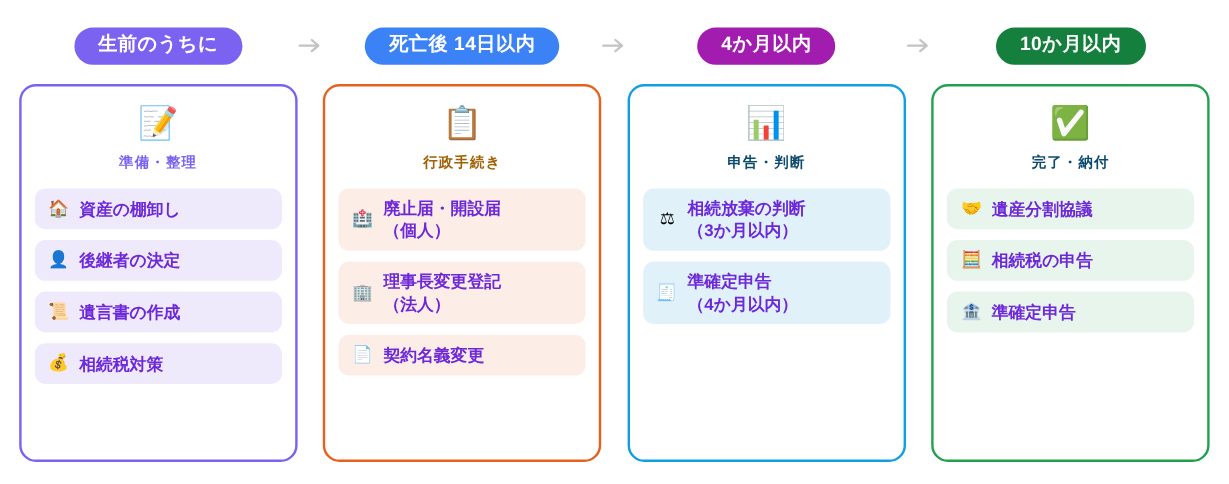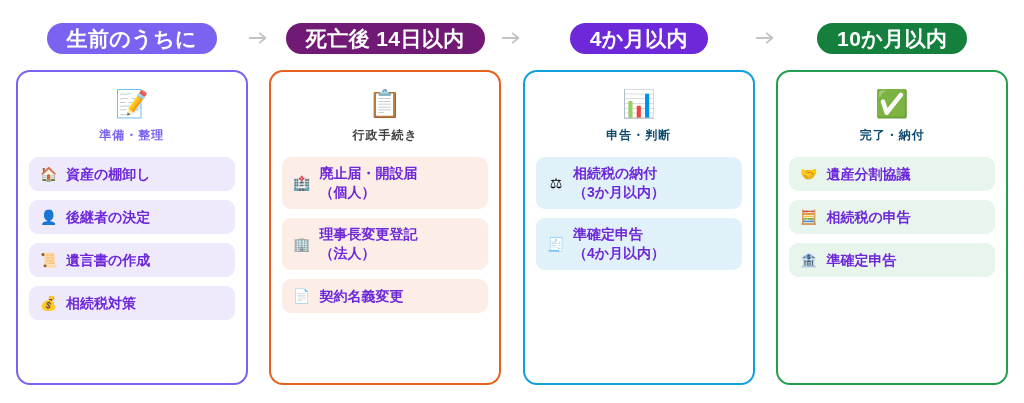--- a/index.html
+++ b/index.html
@@ -40,21 +40,21 @@
     justify-content: center;
   }
   .badge {
     display: inline-flex;
     align-items: center;
     justify-content: center;
     height: 31px;
     padding: 0 20px;
     border-radius: 16px;
     color: #ffffff;
-    font-size: 21px;
+    font-size: 16px;
     font-weight: bold;
     letter-spacing: 0.4px;
     white-space: nowrap;
     line-height: 1;
     box-sizing: border-box;
   }
   .arrow-cell {
     width: 22px;
     flex: 1 1 auto;
     display: flex;
@@ -147,29 +147,29 @@
   <div class="badge-row">
       <div class="badge-cell">
         <div class="badge" style="background: rgb(123, 98, 240);">生前のうちに</div>
       </div>
       <div class="arrow-cell">
         <svg width="26" height="16" viewBox="0 0 26 16" aria-hidden="true">
           <path d="M2 8 H20 M14 2.5 L20.5 8 L14 13.5" fill="none" stroke="#c3c3c3" stroke-width="2.2" stroke-linecap="round" stroke-linejoin="round"></path>
         </svg>
       </div>
       <div class="badge-cell">
-        <div class="badge" style="background: #701a75;">死亡後 14日以内</div>
+        <div class="badge" style="background: #3b82f6;">死亡後 14日以内</div>
       </div>
       <div class="arrow-cell">
         <svg width="26" height="16" viewBox="0 0 26 16" aria-hidden="true">
           <path d="M2 8 H20 M14 2.5 L20.5 8 L14 13.5" fill="none" stroke="#c3c3c3" stroke-width="2.2" stroke-linecap="round" stroke-linejoin="round"></path>
         </svg>
       </div>
       <div class="badge-cell">
-        <div class="badge" style="background: #6d28d9;">4か月以内</div>
+        <div class="badge" style="background: #a21caf;">4か月以内</div>
       </div>
       <div class="arrow-cell">
         <svg width="26" height="16" viewBox="0 0 26 16" aria-hidden="true">
           <path d="M2 8 H20 M14 2.5 L20.5 8 L14 13.5" fill="none" stroke="#c3c3c3" stroke-width="2.2" stroke-linecap="round" stroke-linejoin="round"></path>
         </svg>
       </div>
       <div class="badge-cell">
         <div class="badge" style="background: #15803d;">10か月以内</div>
       </div>
     </div>
@@ -196,21 +196,21 @@
               <span class="item-icon">💰</span>
               <span class="item-text">相続税対策</span>
             </div>
           </div>
         </div>
       </div>
       <div class="spacer-cell"></div>
       <div class="card-cell">
         <div class="card" style="border-color: rgb(232, 96, 31);">
           <div class="card-icon">📋</div>
-          <div class="card-title" style="color: #404040;">行政手続き</div>
+          <div class="card-title" style="color: #a16207;">行政手続き</div>
           <div class="items">
             <div class="item two-line" style="background: rgb(252, 238, 230);">
               <span class="item-icon">🏥</span>
               <span class="item-text">廃止届・開設届
 （個人）</span>
             </div>
             <div class="item two-line" style="background: rgb(252, 238, 230);">
               <span class="item-icon">🏢</span>
               <span class="item-text">理事長変更登記
 （法人）</span>
@@ -223,21 +223,21 @@
         </div>
       </div>
       <div class="spacer-cell"></div>
       <div class="card-cell">
         <div class="card" style="border-color: rgb(16, 160, 224);">
           <div class="card-icon">📊</div>
           <div class="card-title" style="color: #0c4a6e;">申告・判断</div>
           <div class="items">
             <div class="item two-line" style="background: rgb(225, 241, 250);">
               <span class="item-icon">⚖</span>
-              <span class="item-text">相続税の納付
+              <span class="item-text">相続放棄の判断
 （3か月以内）</span>
             </div>
             <div class="item two-line" style="background: rgb(225, 241, 250);">
               <span class="item-icon">🧾</span>
               <span class="item-text">準確定申告
 （4か月以内）</span>
             </div>
           </div>
         </div>
       </div>

